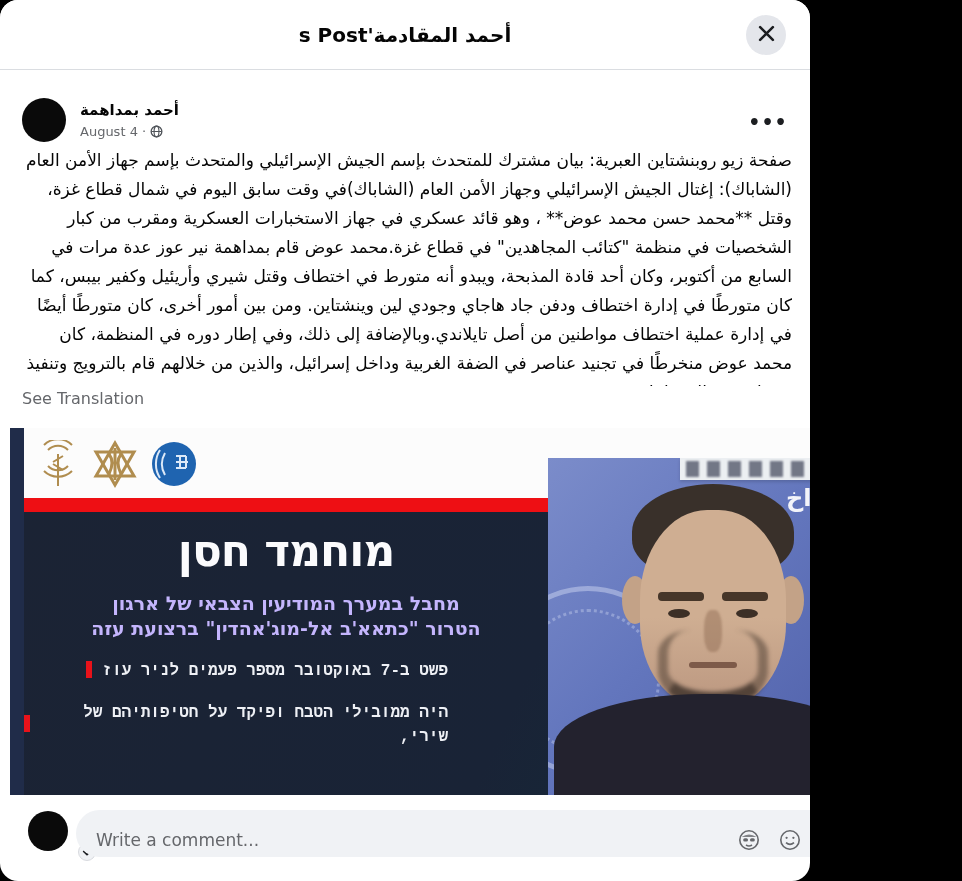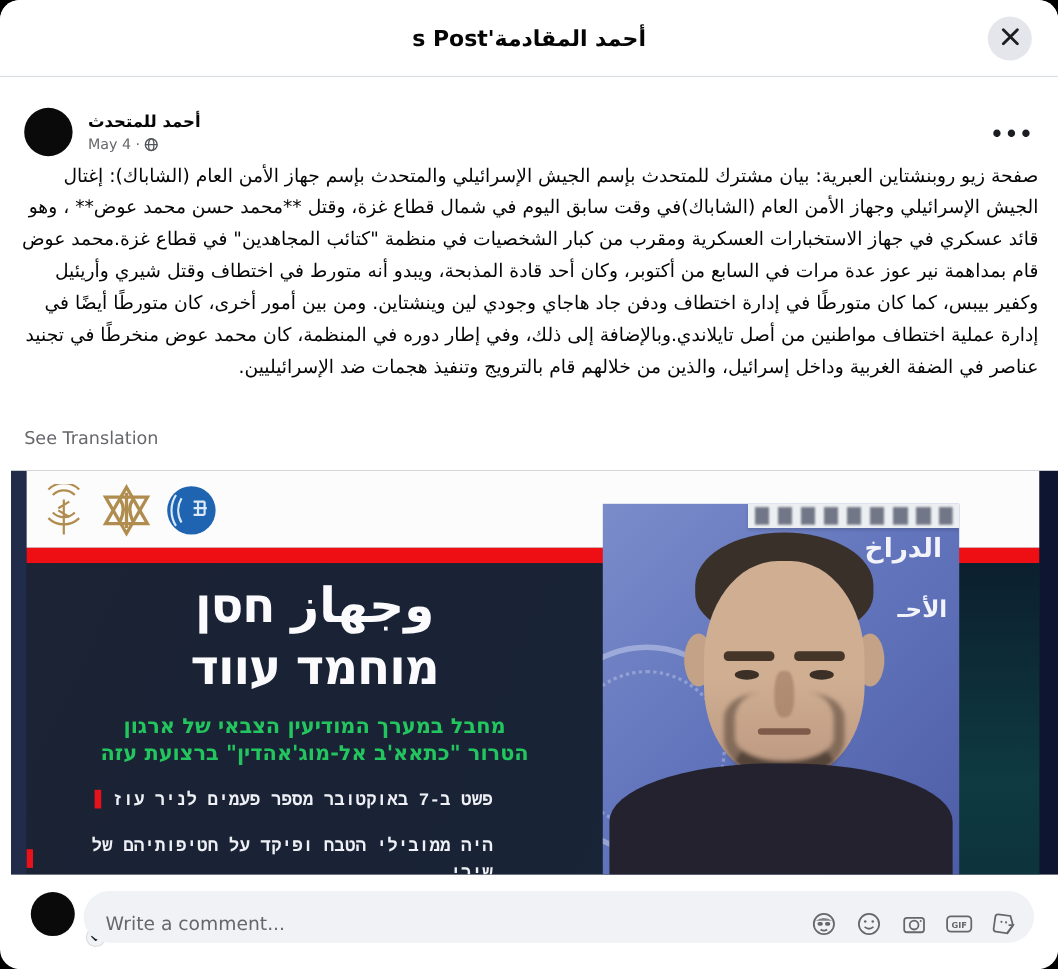--- a/index.html
+++ b/index.html
@@ -1,17 +1,17 @@
 <!DOCTYPE html>
 <html><head>
 <meta charset="utf-8">
 <style>
   * { margin:0; padding:0; box-sizing:border-box; }
   html,body { width:962px; height:881px; background:#000; font-family:"DejaVu Sans","Liberation Sans",sans-serif; }
-  .page { position:relative; width:962px; height:881px; background:#000; overflow:hidden; }
+  .page { position:relative; width:810px; height:881px; background:#000; overflow:hidden; }
   .modal { position:absolute; inset:0; background:#fff; border-radius:18px; overflow:hidden; }
 
   
   .modal-header { position:absolute; top:0; left:0; right:0; height:70px; border-bottom:1px solid #dadde1; background:#fff; }
   .modal-title { position:absolute; left:0; right:0; top:0; height:70px; line-height:70px; text-align:center;
                  font-size:20px; font-weight:bold; color:#050505; direction:rtl; }
   .close-btn { position:absolute; right:24px; top:15px; width:40px; height:40px; border-radius:50%;
                background:#e4e6eb; display:flex; align-items:center; justify-content:center; cursor:pointer; }
 
   
@@ -35,21 +35,21 @@
   .navy-main  { position:absolute; left:14px; top:84px; width:921px; height:283px;
                 background:linear-gradient(115deg,#1b2334 0%,#192336 55%,#11303c 100%); }
   .band-teal  { position:absolute; left:862px; top:84px; width:73px; height:283px;
                 background:linear-gradient(#0c1f2e,#0e3a42 70%,#0d333c); }
 
   .logos { position:absolute; left:26px; top:12px; display:flex; align-items:center; gap:9px; }
 
   .poster-content { position:absolute; left:14px; top:84px; width:524px; height:283px; overflow:hidden;
                     text-align:center; color:#fff; direction:rtl; }
   .poster-title { margin-top:10px; font-size:44px; line-height:57px; font-weight:800; letter-spacing:-1px; color:#fbfbfd; }
-  .poster-subtitle { margin-top:12px; font-size:19px; line-height:25px; font-weight:bold; color:#22c55e; }
+  .poster-subtitle { margin-top:12px; font-size:19px; line-height:25px; font-weight:bold; color:#c4b5fd; }
   .poster-bullets { margin-top:18px; direction:ltr;font-family:Liberation Mono, monospace; }
   .bullet-row { display:flex; justify-content:flex-end; align-items:flex-start; gap:10px; padding-right:100px; }
   .bullet-row + .bullet-row { margin-top:18px;gap:32px; }
   .bullet-bar { width:6px; height:17px; background:#e8121a; margin-top:2px; flex:none; }
   .bullet-row.low .bullet-bar { margin-top:14px; }
   .bullet-text { direction:rtl; font-size:16px; line-height:24px; font-weight:bold; color:#eef0f5; text-align:right; }
 
   
   .photo { position:absolute; left:538px; top:30px; width:324px; height:337px; overflow:hidden;
            background:linear-gradient(135deg,#7b8cca 0%,#6376bd 45%,#4d5da6 100%); }
@@ -97,23 +97,23 @@
       <div class="close-btn">
         <span>
           <svg width="17" height="17" viewBox="0 0 16 16">
               <path d="M2 2 L14 14 M14 2 L2 14" stroke="#1c1e21" stroke-width="2.4" stroke-linecap="round"></path>
             </svg>
         </span>
       </div>
     </div>
 
     <div class="avatar"></div>
-    <div class="author-name">أحمد للمتحدث</div>
+    <div class="author-name">أحمد بمداهمة</div>
     <div class="date-row">
-      <span>May 4</span>
+      <span>August 4</span>
       <span>·</span>
       <span style="display:flex">
         <svg width="13" height="13" viewBox="0 0 16 16">
             <circle cx="8" cy="8" r="6.6" fill="none" stroke="#50545a" stroke-width="1.6"></circle>
             <ellipse cx="8" cy="8" rx="3" ry="6.6" fill="none" stroke="#50545a" stroke-width="1.4"></ellipse>
             <path d="M1.6 8 h12.8" stroke="#50545a" stroke-width="1.4"></path>
           </svg>
       </span>
     </div>
     <div class="options-btn">
@@ -159,22 +159,21 @@
               <path d="M10 10 a26 26 0 0 0 0 28"></path>
                 <path d="M15 13 a22 22 0 0 0 0 22"></path>
               <path d="M26 16 h10 M26 22 h12 M26 28 h10 M30 16 v12 M36 16 v12"></path>
             </g>
           </svg>
         </span>
       </div>
 
       <div class="poster-content">
         <div class="poster-title">
-          <div>وجهاز חסן</div>
-          <div>מוחמד עווד</div>
+          <div>מוחמד חסן</div>
         </div>
         <div class="poster-subtitle">
           <div>מחבל במערך המודיעין הצבאי של ארגון</div>
           <div>הטרור "כתאא'ב אל-מוג'אהדין" ברצועת עזה</div>
         </div>
         <div class="poster-bullets">
           <div class="bullet-row">
             <span class="bullet-bar"></span>
             <span class="bullet-text">פשט ב-7 באוקטובר מספר פעמים לניר עוז</span>
           </div>

